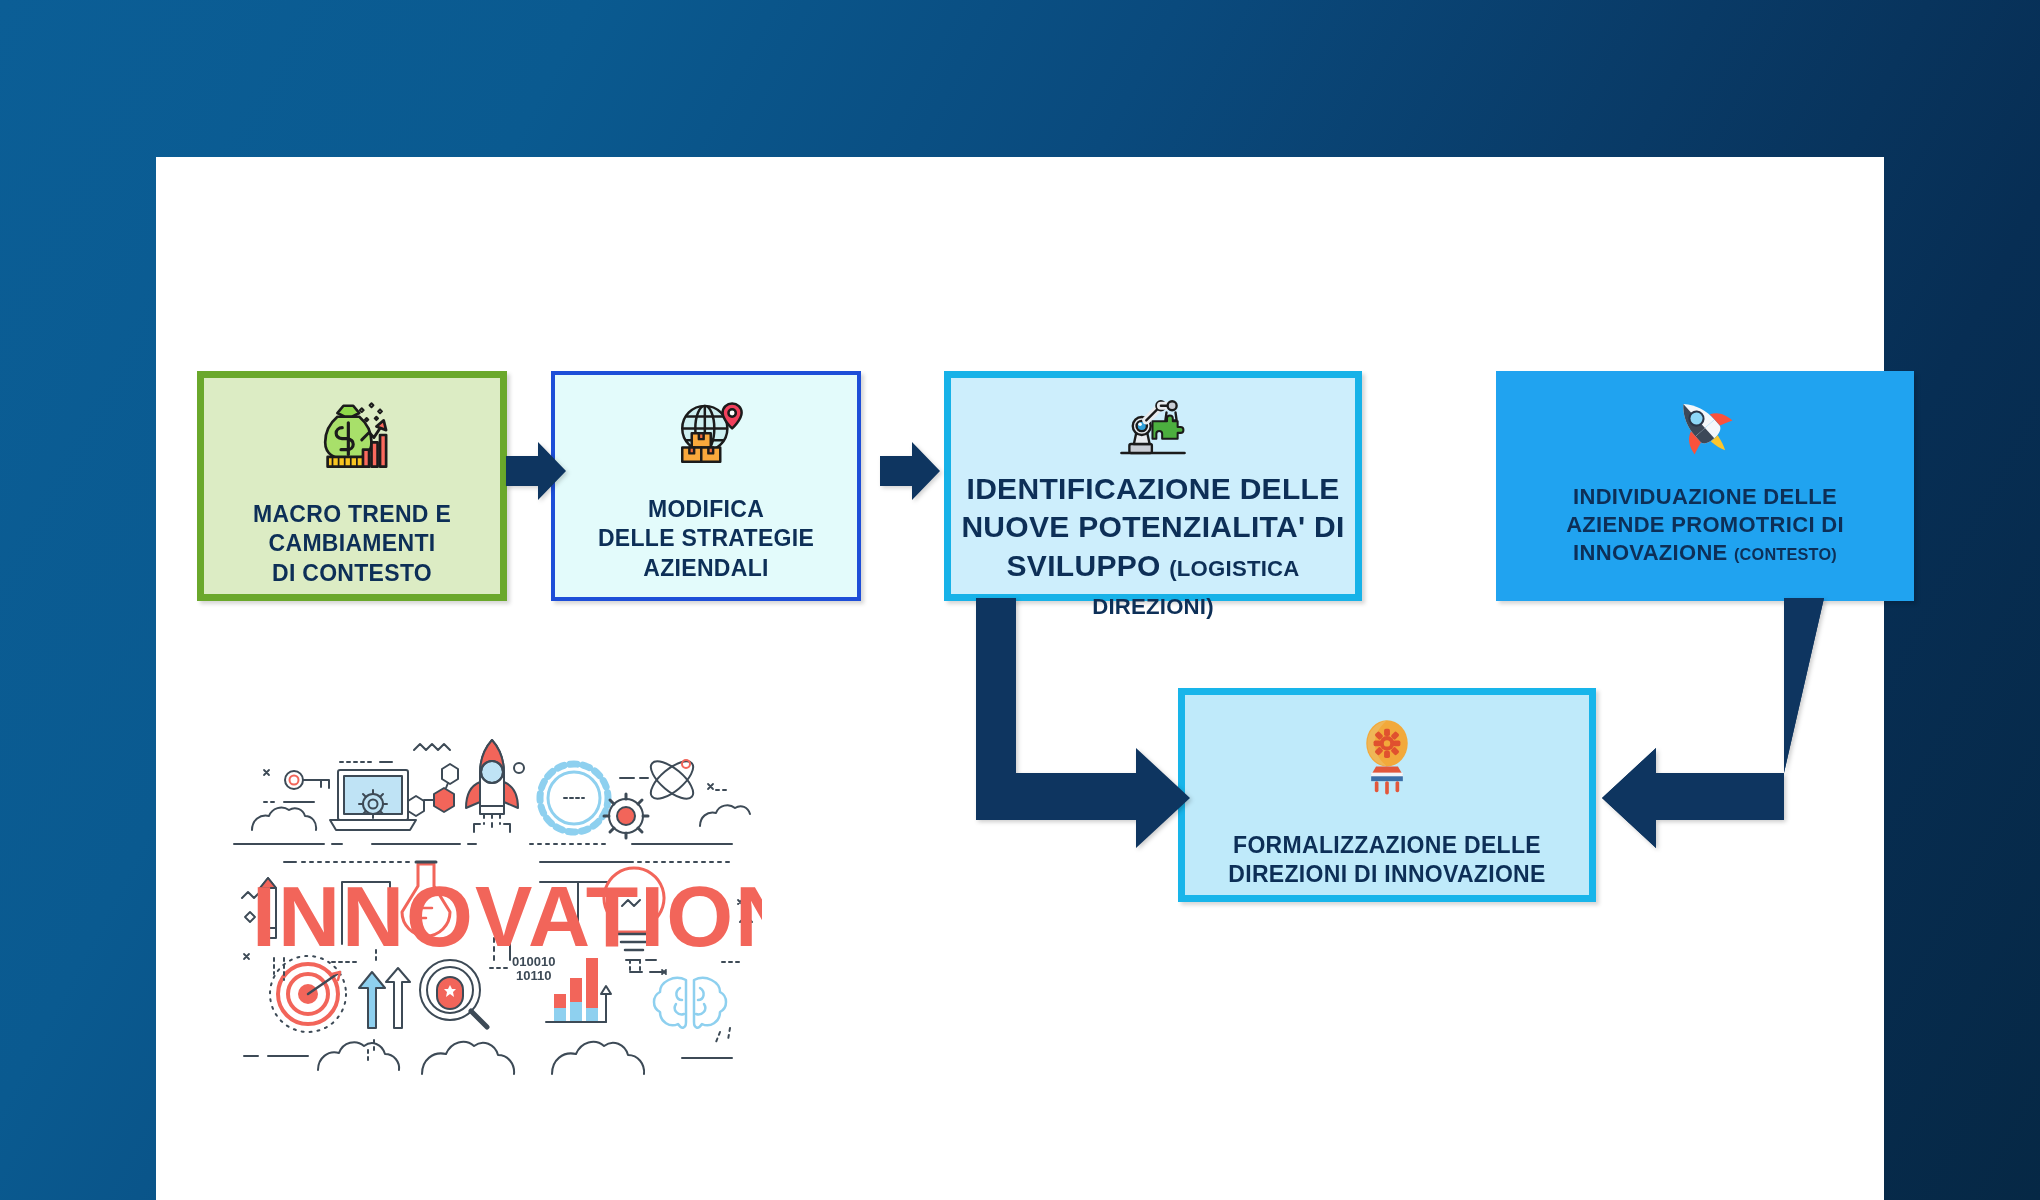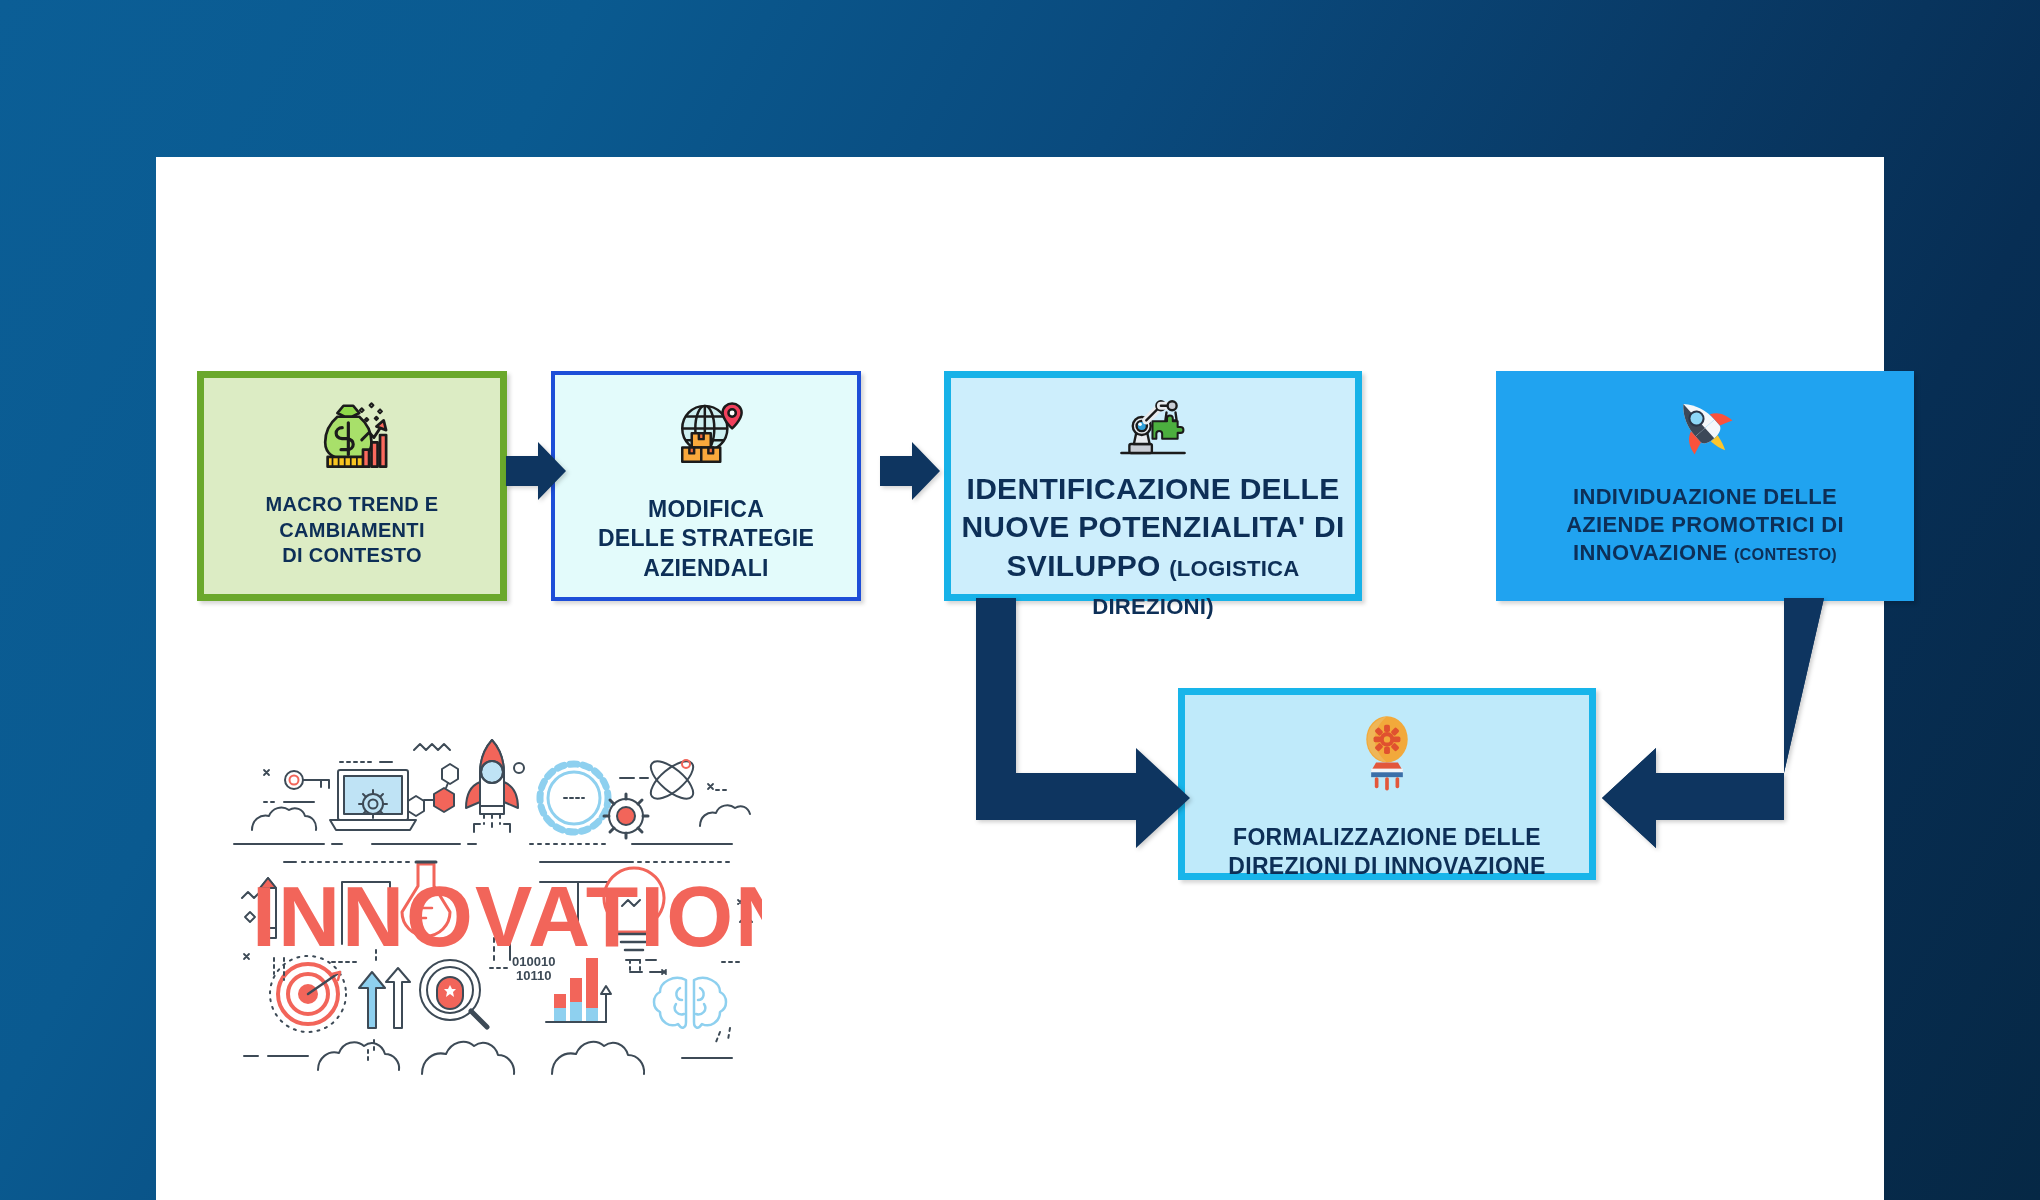--- a/index.html
+++ b/index.html
@@ -59,21 +59,21 @@
     letter-spacing: 0.2px;
   }
 
   
   #box1 {
     left: 197px; top: 371px; width: 310px; height: 230px;
     background: #dcecc4;
     border: 7px solid #6aa82b;
   }
   #box1 .icon-wrap { height: 86px; margin-top: 14px; }
-  #box1 .label { font-size: 20px; margin-top: 14px; }
+  #box1 .label { font-size: 23px; margin-top: 22px; }
 
   
   #box2 {
     left: 551px; top: 371px; width: 310px; height: 230px;
     background: #e3fbfb;
     border: 4px solid #1d4ed8;
   }
   #box2 .icon-wrap { height: 86px; margin-top: 14px; }
   #box2 .label { font-size: 23px; margin-top: 20px; }
 
@@ -90,21 +90,21 @@
   #box4 {
     left: 1430px; top: 371px; width: 418px; height: 230px;
     background: #20a3f0;
     border: none;
   }
   #box4 .icon-wrap { height: 78px; margin-top: 18px; }
   #box4 .label { font-size: 22px; margin-top: 16px; }
 
   
   #box5 {
-    left: 1178px; top: 688px; width: 418px; height: 192px;
+    left: 1178px; top: 688px; width: 418px; height: 214px;
     background: #bfeafa;
     border: 7px solid #18b5ea;
   }
   #box5 .icon-wrap { height: 86px; margin-top: 20px; }
   #box5 .label { font-size: 23px; margin-top: 30px; }
 
   
   .arrow-h {
     position: absolute;
     width: 60px;

